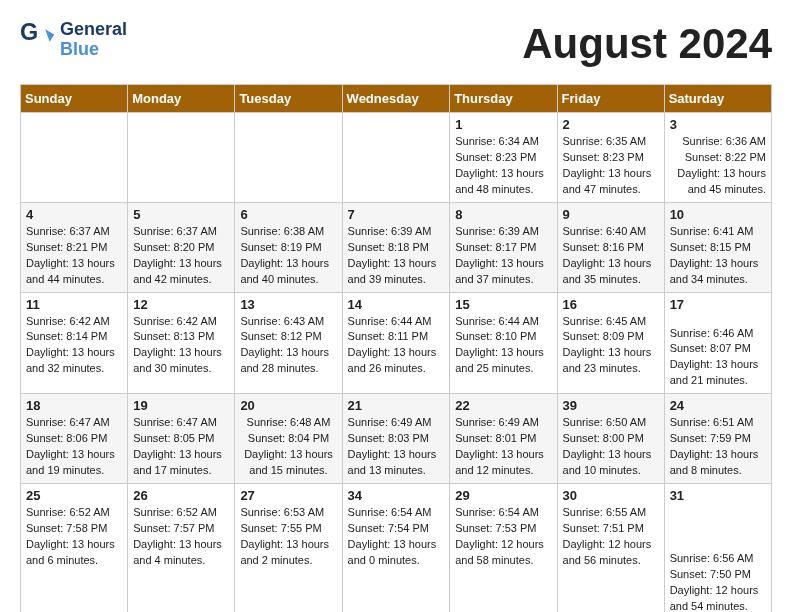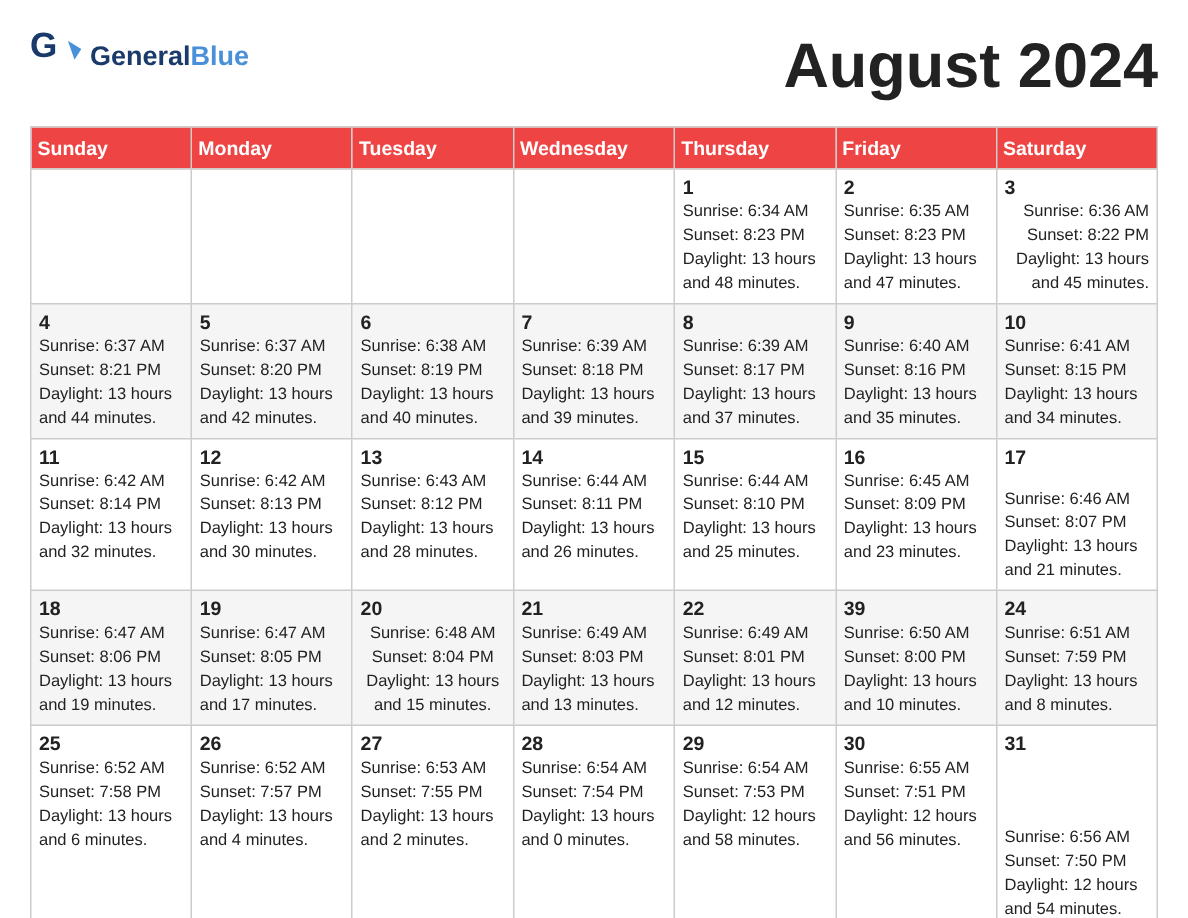--- a/index.html
+++ b/index.html
@@ -15,20 +15,21 @@
       justify-content: space-between;
       align-items: flex-start;
       margin-bottom: 16px;
     }
     .logo {
       display: flex;
       align-items: center;
     }
     .logo-text {
       display: flex;
+      flex-direction: column;
       font-size: 18px;
       font-weight: bold;
       color: #1a3a6b;
       line-height: 1.1;
     }
     .logo-icon {
       width: 36px;
       height: 36px;
       margin-right: 4px;
     }
@@ -41,21 +42,21 @@
     }
     .location {
       font-size: 18px;
       color: #333;
     }
     .calendar {
       width: 100%;
       border-collapse: collapse;
     }
     .calendar th {
-      background-color: #ef4444;
+      background-color: #a16207;
       color: #fff;
       font-size: 13px;
       font-weight: bold;
       padding: 6px 4px;
       text-align: left;
       border: 1px solid #ccc;
     }
     .calendar td {
       border: 1px solid #ccc;
       vertical-align: top;
@@ -311,21 +312,21 @@
 and 4 minutes.</div>
         </td>
         <td>
           <div class="day-number">27</div>
           <div class="day-info" style="white-space: pre-line;">Sunrise: 6:53 AM
 Sunset: 7:55 PM
 Daylight: 13 hours
 and 2 minutes.</div>
         </td>
         <td>
-          <div class="day-number">28</div>
+          <div class="day-number">34</div>
           <div class="day-info" style="white-space: pre-line;">Sunrise: 6:54 AM
 Sunset: 7:54 PM
 Daylight: 13 hours
 and 0 minutes.</div>
         </td>
         <td>
           <div class="day-number">29</div>
           <div class="day-info" style="white-space: pre-line;">Sunrise: 6:54 AM
 Sunset: 7:53 PM
 Daylight: 12 hours

